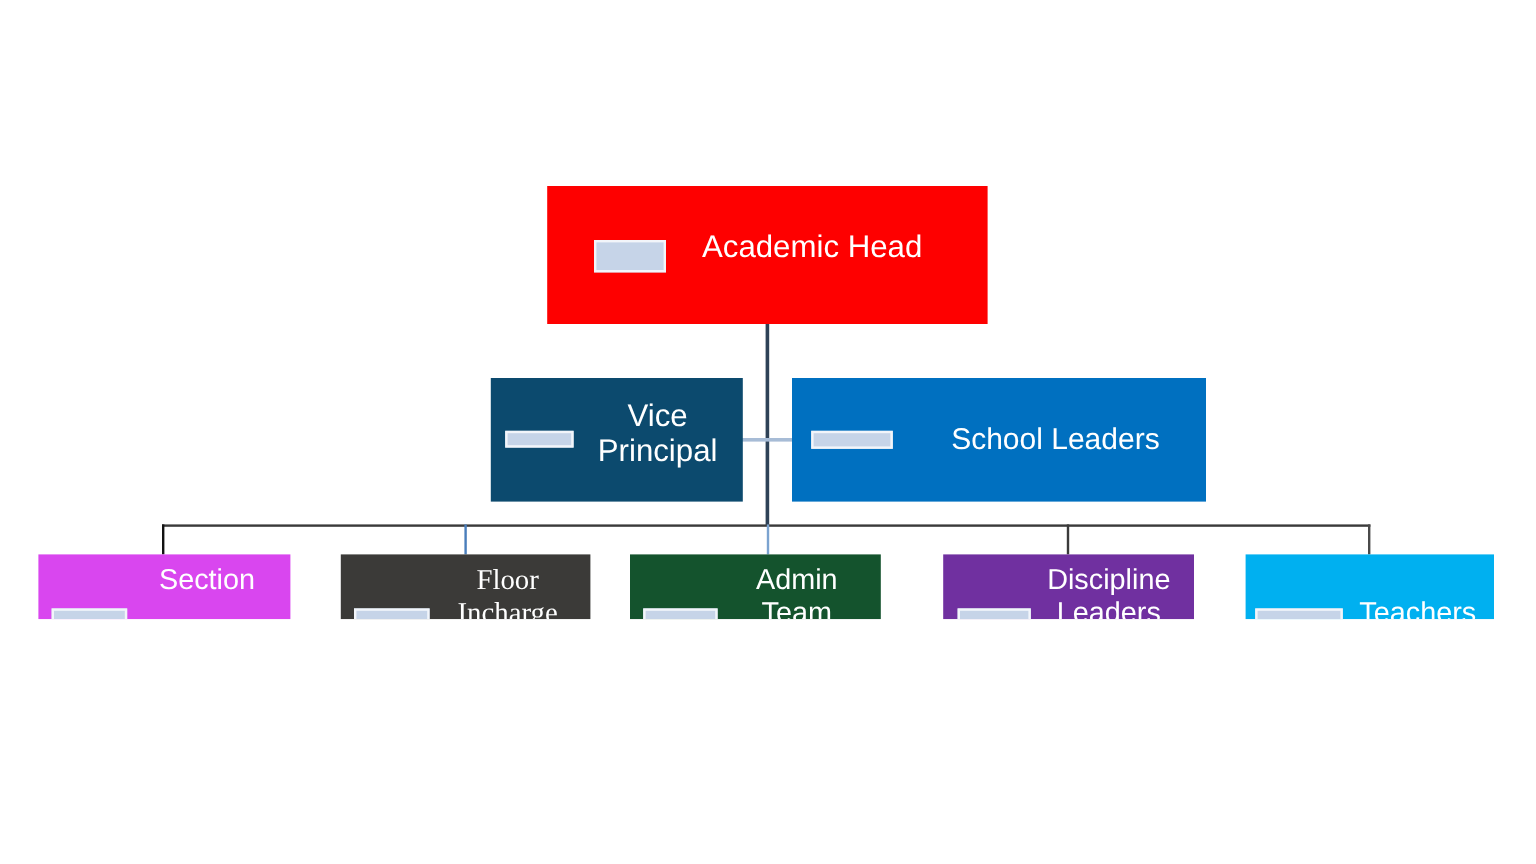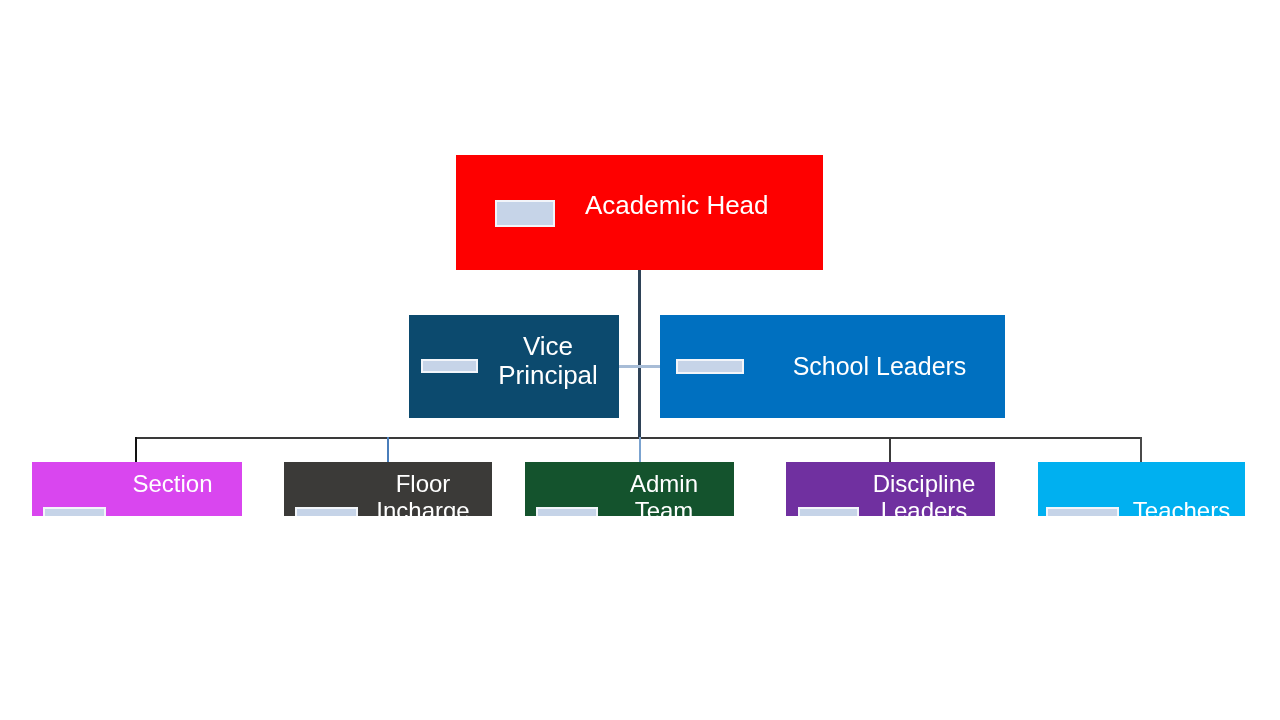--- a/index.html
+++ b/index.html
@@ -122,21 +122,21 @@
   #node-section-incharge .label {
     left: 78px; top: 9px; width: 125px; text-align: center;
   }
 
   #node-floor-incharge {
     left: 284px; width: 208px;
     background: #3b3a38;
   }
   #node-floor-incharge .chip { left: 11px; width: 63px; height: 20px; }
   #node-floor-incharge .label {
-    left: 78px; top: 9px; width: 122px; text-align: center;
+    left: 78px; top: 9px; width: 122px; text-align: center; font-family: Liberation Serif, serif;
   }
 
   #node-admin-team {
     left: 525px; width: 209px;
     background: #14532d;
   }
   #node-admin-team .chip { left: 11px; width: 62px; height: 16px; }
   #node-admin-team .label {
     left: 78px; top: 9px; width: 122px; text-align: center;
   }

